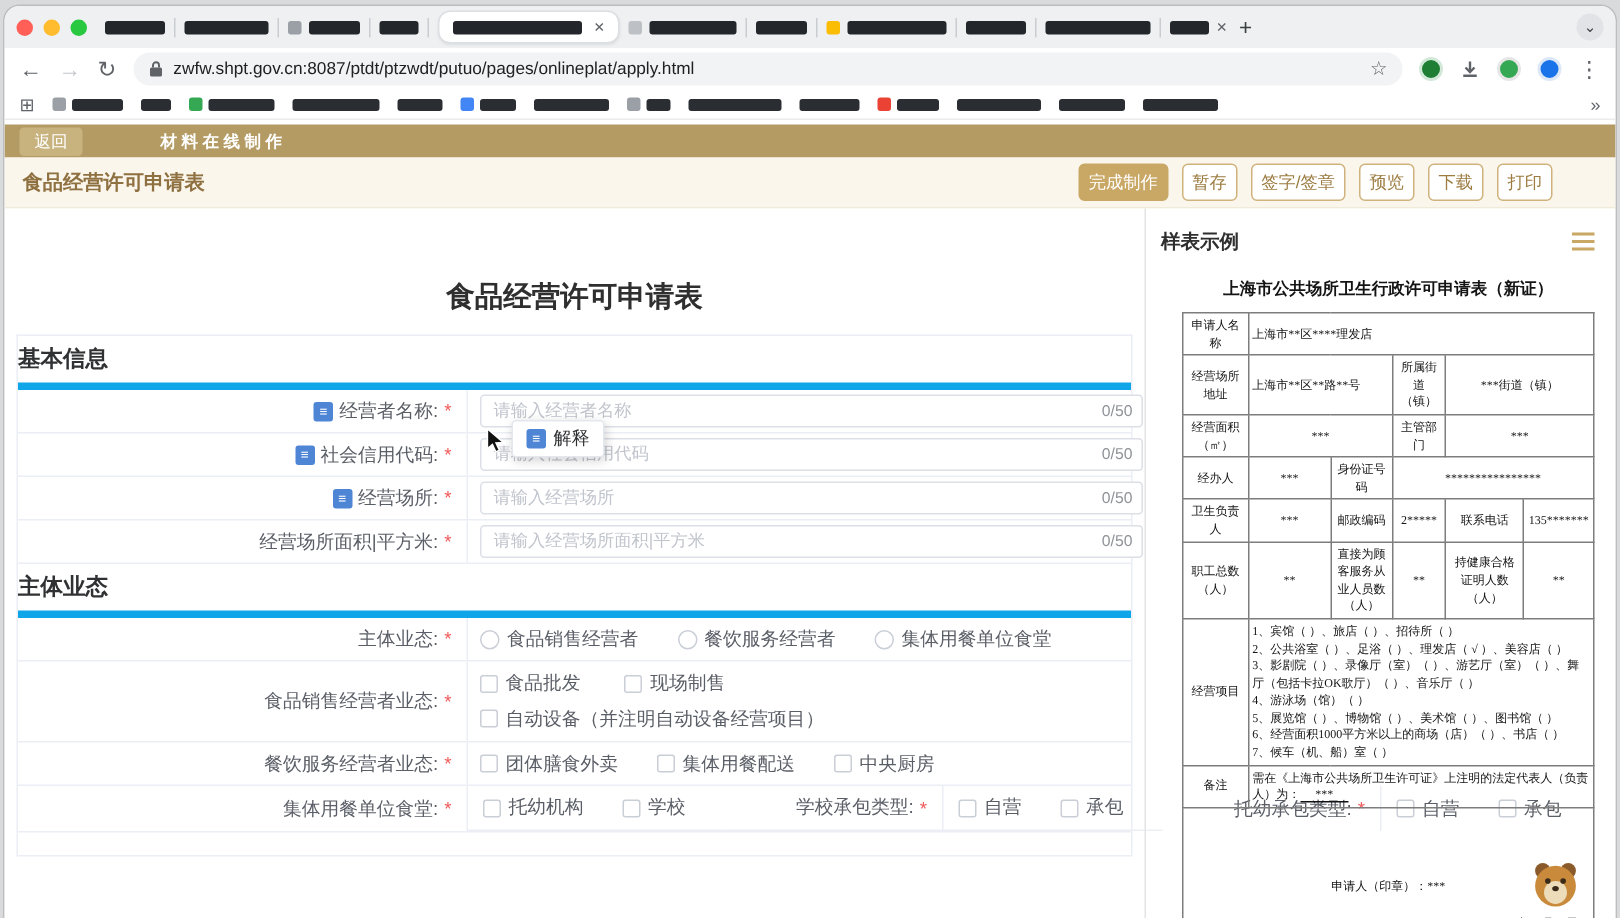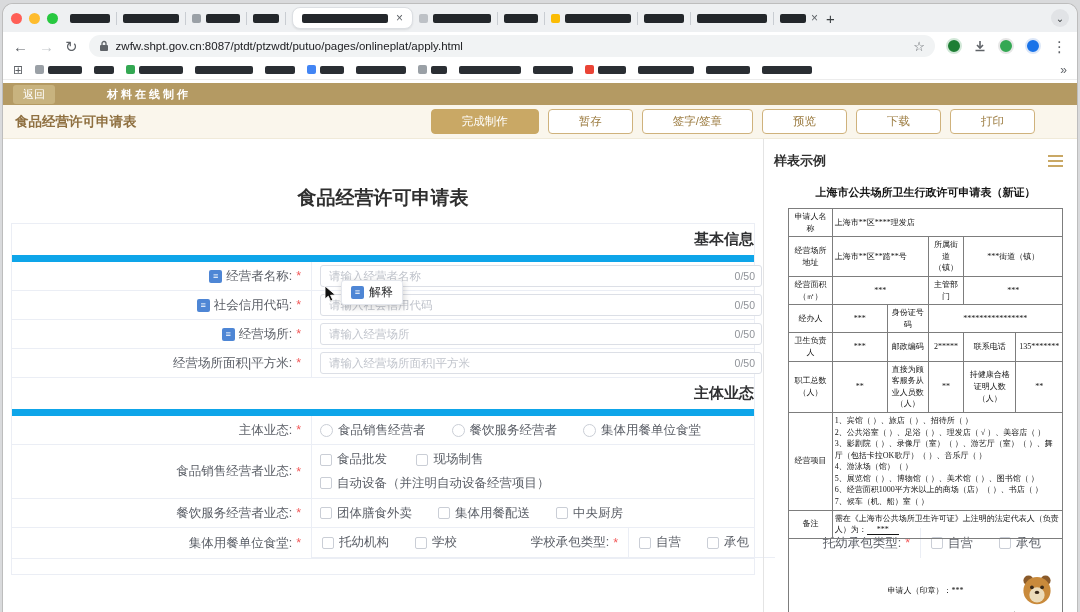--- a/index.html
+++ b/index.html
@@ -49,33 +49,33 @@
   
   .gold { height:22px; background:#b49a63; display:flex; align-items:center; gap:12px; padding:0 10px; }
   .backchip { background:#c8b37f; color:#fff; font-size:11px; padding:2px 10px; border-radius:3px; }
   .goldtitle { color:#fff; font-size:11px; font-weight:bold; letter-spacing:3px;margin-left:40px; }
 
   
   .subhdr { height:34px; background:#faf6ec; border-bottom:1px solid #f0ead9; display:flex;
     align-items:center; padding:0 42px 0 12px; }
   .subtitle { color:#8f7040; font-weight:bold; font-size:13.5px; }
   .btns { margin-left:auto; display:flex; gap:9px; }
-  .btn { font-size:11.5px; padding:4px 30px; border-radius:4px; border:1px solid #cfb27c;
+  .btn { font-size:11.5px; padding:4px 6px; border-radius:4px; border:1px solid #cfb27c;
     color:#9c7c41; background:#fff; white-space:nowrap; }
   .btn.primary { background:#c9a865; border-color:#c9a865; color:#fff; }
 
   
   .content { display:flex; height:478px; background:#fff; }
   .formpane { width:760px; position:relative; }
   .samplepane { width:314px; border-left:1px solid #e4e4e4; position:relative; padding:10px 10px 0 6px; }
 
   
   .form-title { text-align:center; font-size:19px; font-weight:bold; color:#2f2f2f; margin-top:46px; }
   .ftable { margin:12px 8px 0 8px; border:1px solid #ebeef5; border-bottom:none; font-size:12.5px; color:#5a5e66; }
-  .secrow { text-align:right; font-weight:bold; font-size:15px; color:#303133; padding:6px 0; border-bottom:7px solid #0ea5e9; }
+  .secrow { text-align:left; font-weight:bold; font-size:15px; color:#303133; padding:6px 0; border-bottom:5px solid #0ea5e9; }
   .frow { display:grid; grid-template-columns:300px 1fr; border-bottom:1px solid #ebeef5; min-height:29px; }
   .flabel { display:flex; align-items:center; justify-content:flex-end; gap:4px; padding-right:10px;
     border-right:1px solid #ebeef5; text-align:right; }
   .star-req { color:#f25a5a; }
   .blueico { width:13px; height:13px; border-radius:2px; background:#4e86d5; color:#fff; font-size:9px;
     display:inline-flex; align-items:center; justify-content:center; flex:none; line-height:1; }
   .fval { display:flex; align-items:center; padding-left:8px; }
   .fval.stack { flex-direction:column; align-items:flex-start; justify-content:center; gap:6px; padding:6px 0 6px 8px; }
   .inputbox { position:relative; width:442px; height:22px; border:1px solid #dcdfe6; border-radius:3px;
     background:#fff; display:flex; align-items:center; }

